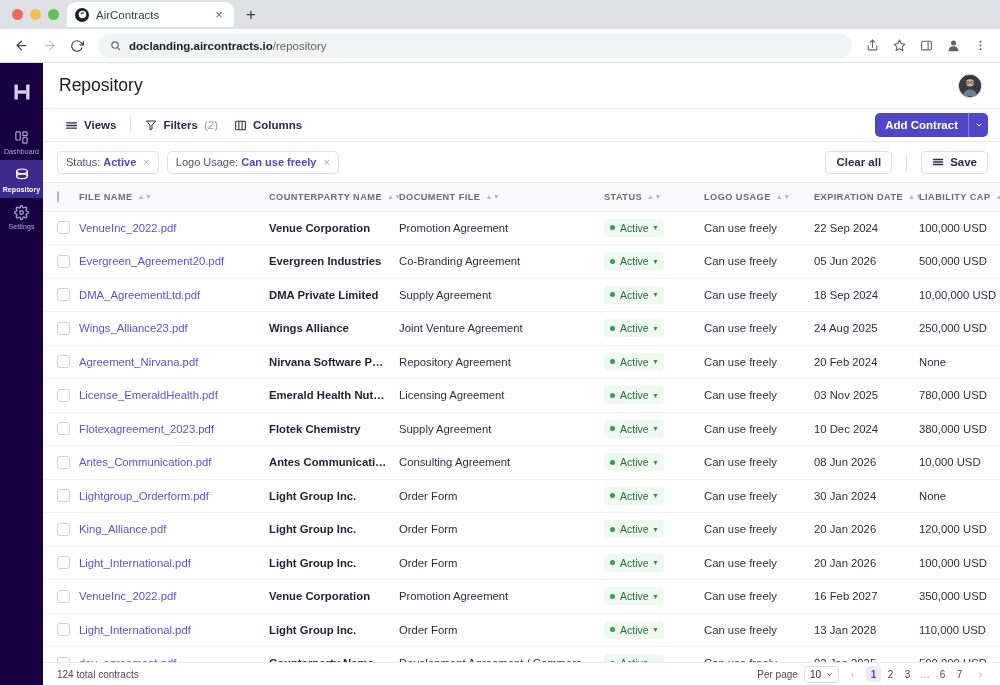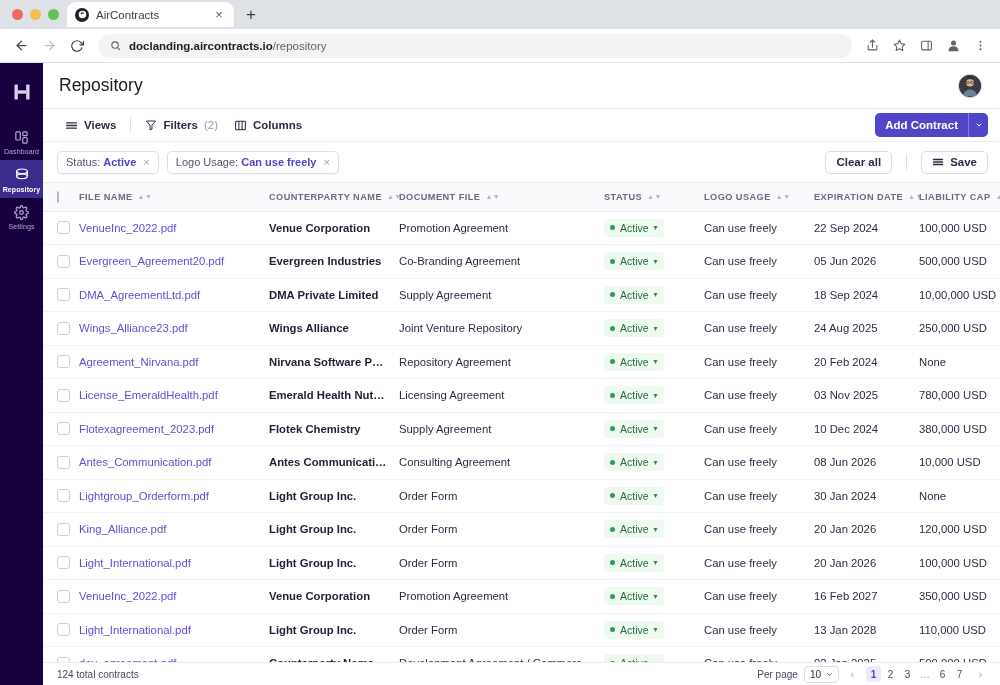--- a/index.html
+++ b/index.html
@@ -501,21 +501,21 @@
                 <td class="c-logo">Can use freely</td>
                 <td class="c-exp">18 Sep 2024</td>
                 <td class="c-liab">10,00,000 USD</td>
               </tr>
               <tr>
                 <td class="c-check">
                   <span class="cbox"></span>
                 </td>
                 <td class="c-file"><span class="file-link">Wings_Alliance23.pdf</span></td>
                 <td class="c-party party">Wings Alliance</td>
-                <td class="c-doc">Joint Venture Repository</td>
+                <td class="c-doc">Joint Venture Agreement</td>
                 <td class="c-status"><span class="status-pill">
                     <span class="sdot"></span>
                     <span>Active</span>
                     <span class="scaret">▾</span>
                   </span></td>
                 <td class="c-logo">Can use freely</td>
                 <td class="c-exp">24 Aug 2025</td>
                 <td class="c-liab">250,000 USD</td>
               </tr>
               <tr>

